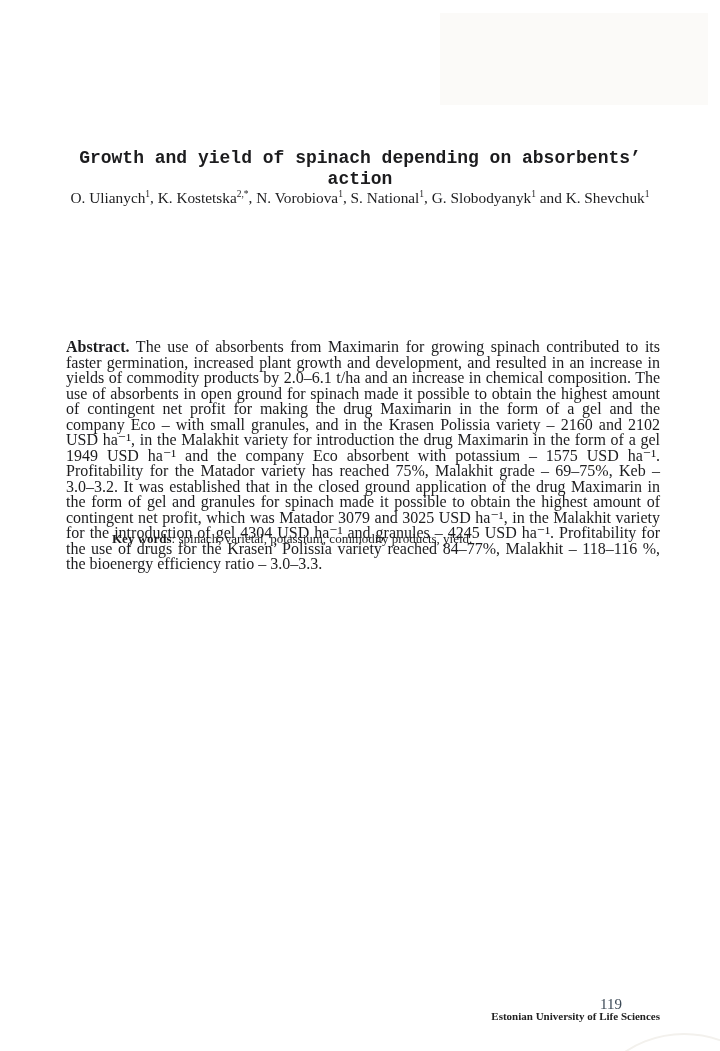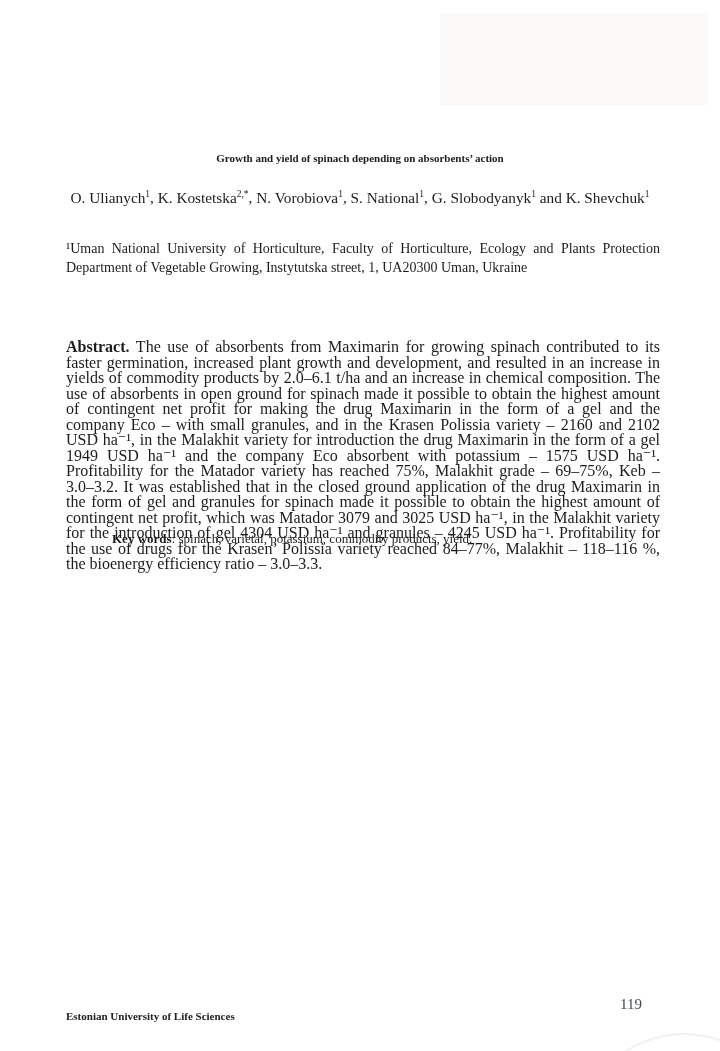--- a/index.html
+++ b/index.html
@@ -16,21 +16,21 @@
     position:relative;width:720px;height:1051px;margin:0 auto;
     background:#ffffff;overflow:hidden;
     font-family:"Liberation Serif","DejaVu Serif",serif;
     color:var(--text);
   }
   
   .logo-box{position:absolute;left:440px;top:13px;width:268px;height:92px;background:#fbfaf8;}
   
   .title{
     position:absolute;left:60px;top:148px;width:600px;
-    text-align:center;font-weight:bold;font-size:11px;line-height:21px;
+    text-align:center;font-weight:bold;font-size:18px;line-height:21px;font-family:Liberation Mono, monospace;
   }
   .authors{
     position:absolute;left:62px;top:188px;width:596px;
     text-align:center;font-size:15.3px;line-height:20px;
   }
   sup{font-size:.62em;line-height:0;}
   .affils{
     position:absolute;left:66px;top:239px;width:594px;
     font-size:14px;line-height:19px;text-align:justify;
   }
@@ -40,25 +40,25 @@
     font-size:16px;line-height:15.5px;text-align:justify;
   }
   .abstract .lead{font-weight:bold;}
   .keywords{
     position:absolute;left:66px;top:531px;width:594px;
     font-size:13px;line-height:16px;
   }
   .keywords .lead{font-weight:bold;margin-left:46px;}
   
   .page-number{
-    position:absolute;left:600px;top:996px;width:62px;text-align:center;
+    position:absolute;left:600px;top:996px;width:62px;text-align:left;
     font-size:15px;color:var(--pageno);
   }
   .imprint{
-    position:absolute;left:66px;top:1010px;width:594px;text-align:left;
+    position:absolute;left:66px;top:1010px;width:594px;text-align:right;
     font-weight:bold;font-size:11px;color:#222;
   }
   .corner-circle{
     position:absolute;left:577px;top:1033px;width:210px;height:210px;
     border:2px solid #f3f1ed;border-radius:50%;
   }
 </style>
 </head>
 <body>
 
@@ -69,21 +69,20 @@
     
     
     
     
   </div>
 
   <h1 class="title" style="margin:0;">Growth and yield of spinach depending on absorbents’ action</h1>
   <div class="authors"><span>O. Ulianych</span><sup>1</sup><span>, K. Kostetska</span><sup>2,*</sup><span>, N. Vorobiova</span><sup>1</sup><span>, S. National</span><sup>1</sup><span>, G. Slobodyanyk</span><sup>1</sup><span> and K. Shevchuk</span><sup>1</sup></div>
 
   <div class="affils">
-    <p>¹Uman National University of Horticulture, Faculty of Horticulture, Ecology and Plants Protection Department of Vegetable Growing, Instytutska street, 1, UA20300 Uman, Ukraine</p>
   </div>
 
   <div class="abstract">
     <span class="lead">Abstract.</span><span> The use of absorbents from Maximarin for growing spinach contributed to its faster germination, increased plant growth and development, and resulted in an increase in yields of commodity products by 2.0–6.1 t/ha and an increase in chemical composition. The use of absorbents in open ground for spinach made it possible to obtain the highest amount of contingent net profit for making the drug Maximarin in the form of a gel and the company Eco – with small granules, and in the Krasen Polissia variety – 2160 and 2102 USD ha⁻¹, in the Malakhit variety for introduction the drug Maximarin in the form of a gel 1949 USD ha⁻¹ and the company Eco absorbent with potassium – 1575 USD ha⁻¹. Profitability for the Matador variety has reached 75%, Malakhit grade – 69–75%, Keb – 3.0–3.2. It was established that in the closed ground application of the drug Maximarin in the form of gel and granules for spinach made it possible to obtain the highest amount of contingent net profit, which was Matador 3079 and 3025 USD ha⁻¹, in the Malakhit variety for the introduction of gel 4304 USD ha⁻¹ and granules – 4245 USD ha⁻¹. Profitability for the use of drugs for the Krasen’ Polissia variety reached 84–77%, Malakhit – 118–116 %, the bioenergy efficiency ratio – 3.0–3.3.</span>
   </div>
 
   <div class="keywords">
     <span class="lead">Key words</span><span>: spinach, varietal, potassium, commodity products, yield.</span>
   </div>
 

